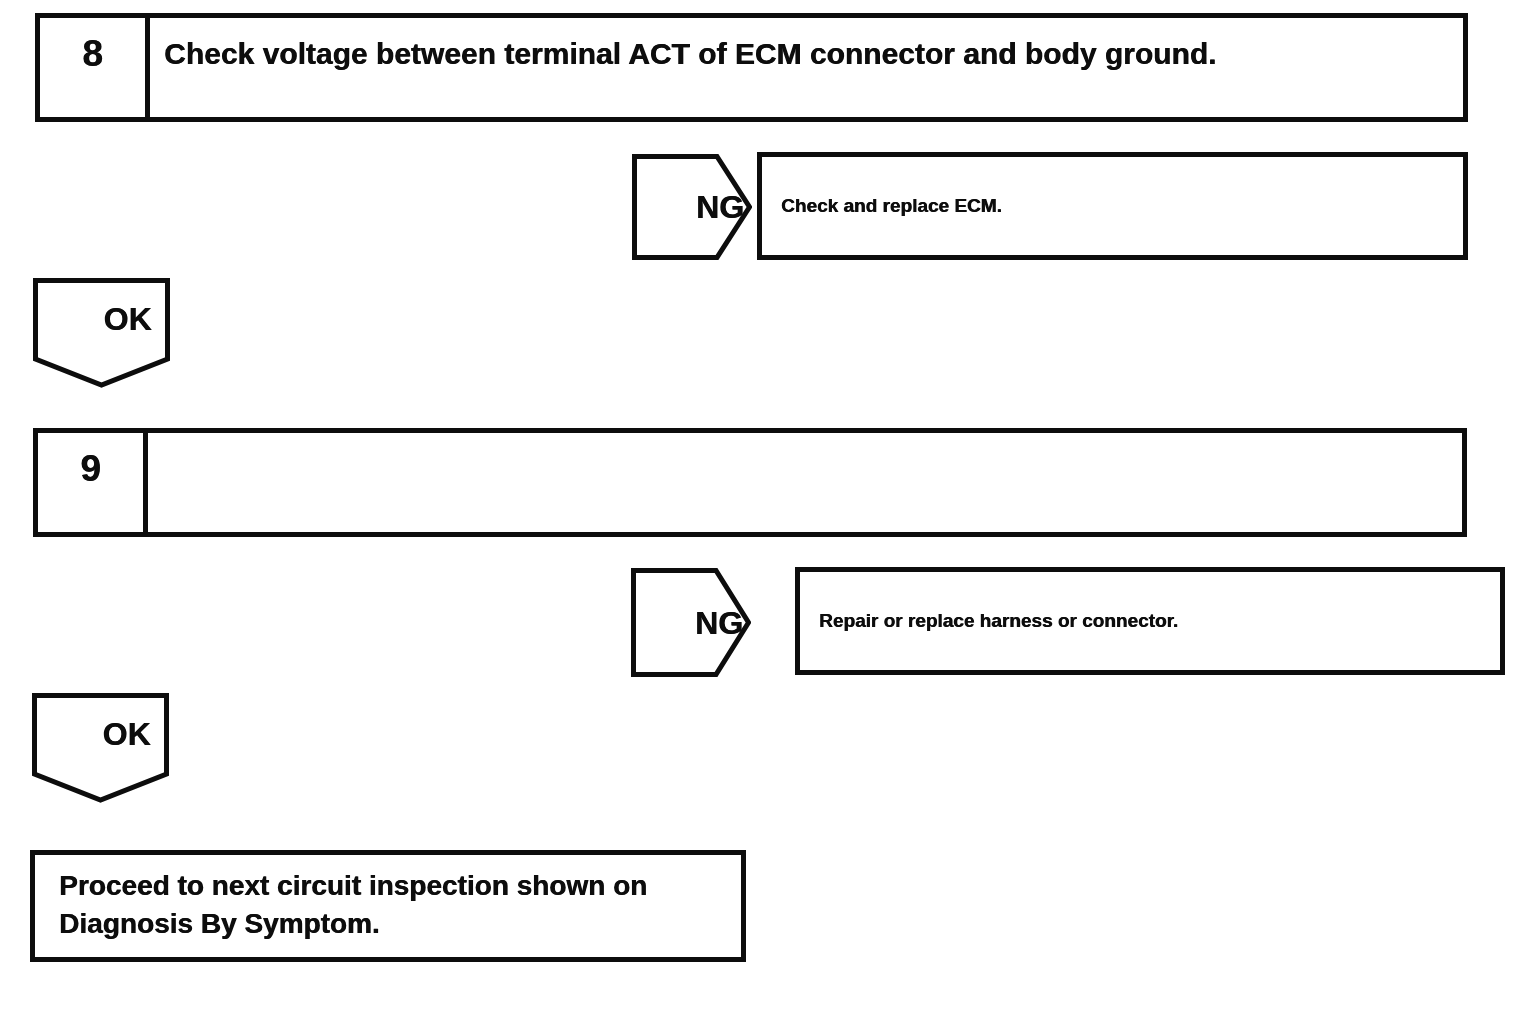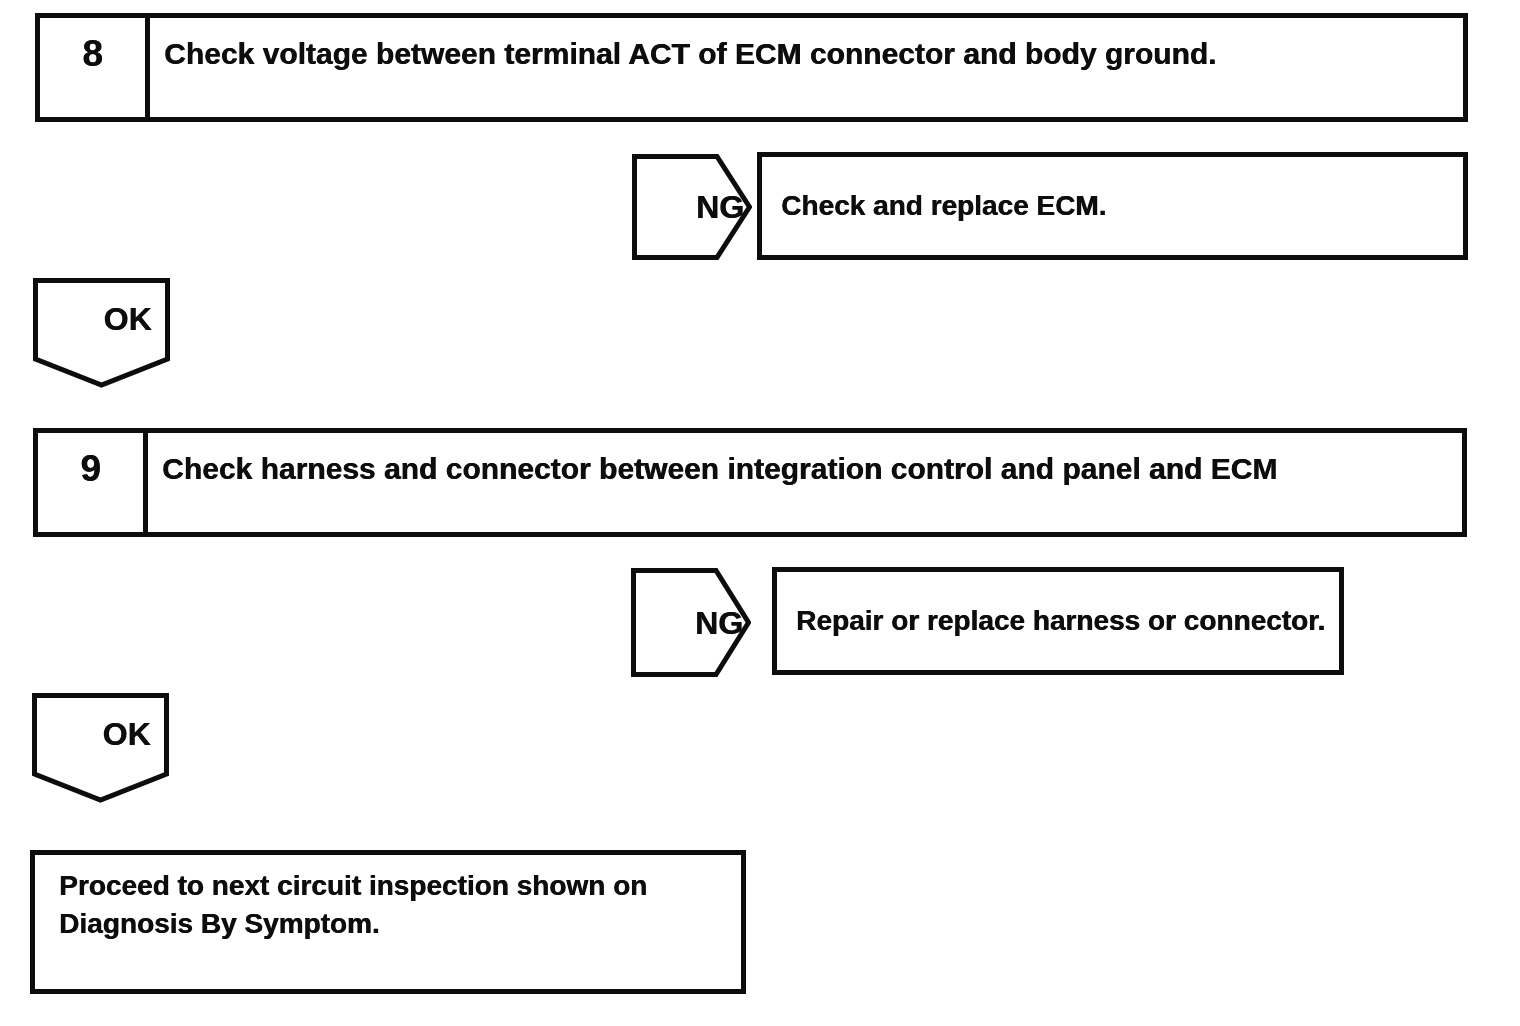--- a/index.html
+++ b/index.html
@@ -41,21 +41,21 @@
     padding: 19px 8px 4px 14px;
     text-shadow: 0.6px 0 0 currentColor;
     white-space: nowrap;
   }
 
   
   .action-box {
     display: flex;
     align-items: center;
     padding-left: 19px;
-    font-size: 28px;
+    font-size: 19px;
     line-height: 34px;
     text-shadow: 0.6px 0 0 currentColor;
     white-space: nowrap;
   }
 
   
   .tag { position: absolute; }
   .tag svg { position: absolute; left: 0; top: 0; display: block; }
   .tag-label {
     position: absolute;
@@ -106,39 +106,38 @@
 
   <div class="tag tag-ok" style="left:33px; top:278px; width:137px; height:110px;">
     <svg width="137" height="110" viewBox="0 0 137 110">
       <polygon points="2.5,2.5 134.5,2.5 134.5,81 68.5,107 2.5,81" fill="#ffffff" stroke="#0d0d0d" stroke-width="5" stroke-linejoin="miter"></polygon>
     </svg>
     <span class="tag-label">OK</span>
   </div>
 
   <div class="box step-box" style="left:33px; top:428px; width:1434px; height:109px;">
     <div class="step-num">9</div>
-    <div class="step-text">Check harness and connector between integration control and panel and ECM</div>
   </div>
 
   <div class="tag tag-ng" style="left:631px; top:568px; width:120px; height:109px;">
     <svg width="120" height="109" viewBox="0 0 120 109">
       <polygon points="2.5,2.5 85,2.5 117.5,54.5 85,106.5 2.5,106.5" fill="#ffffff" stroke="#0d0d0d" stroke-width="5" stroke-linejoin="miter"></polygon>
     </svg>
     <span class="tag-label">NG</span>
   </div>
 
-  <div class="box action-box" style="left:772px; top:567px; width:572px; height:108px;">
+  <div class="box action-box" style="left:795px; top:567px; width:710px; height:108px;">
     <span>Repair or replace harness or connector.</span>
   </div>
 
   <div class="tag tag-ok" style="left:32px; top:693px; width:137px; height:110px;">
     <svg width="137" height="110" viewBox="0 0 137 110">
       <polygon points="2.5,2.5 134.5,2.5 134.5,81 68.5,107 2.5,81" fill="#ffffff" stroke="#0d0d0d" stroke-width="5" stroke-linejoin="miter"></polygon>
     </svg>
     <span class="tag-label">OK</span>
   </div>
 
-  <div class="box terminal-box" style="left:30px; top:850px; width:716px; height:144px;">
+  <div class="box terminal-box" style="left:30px; top:850px; width:716px; height:112px;">
     <div>Proceed to next circuit inspection shown on</div>
     <div>Diagnosis By Symptom.</div>
   </div>
 
 </div>
 
 </body></html>

